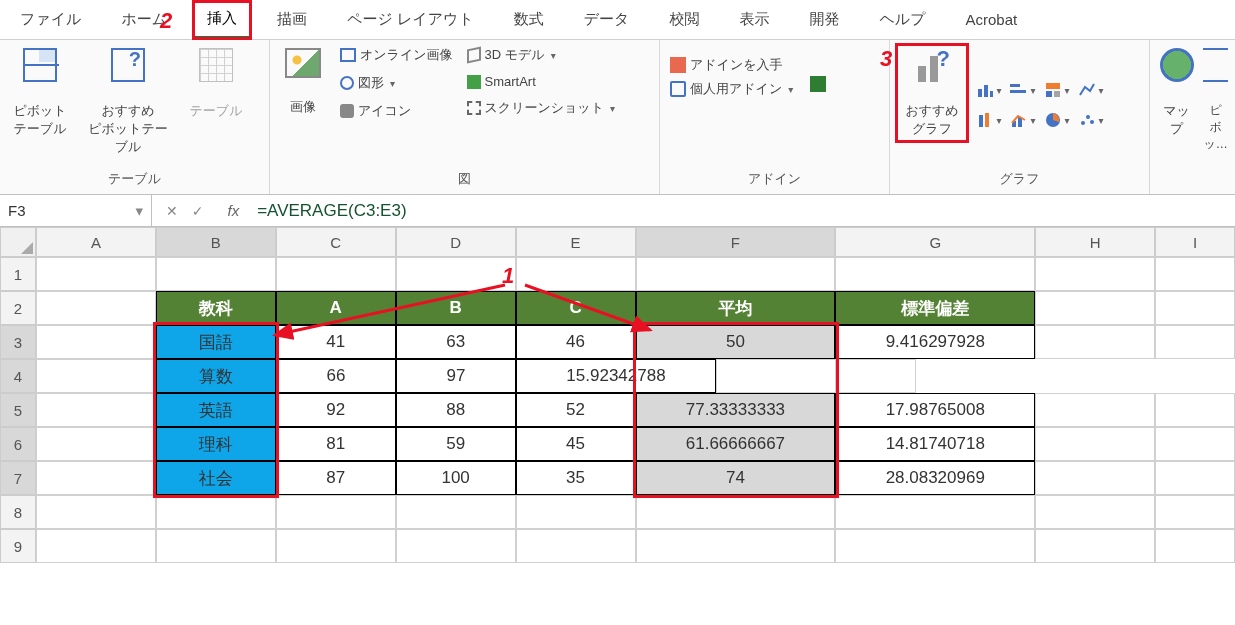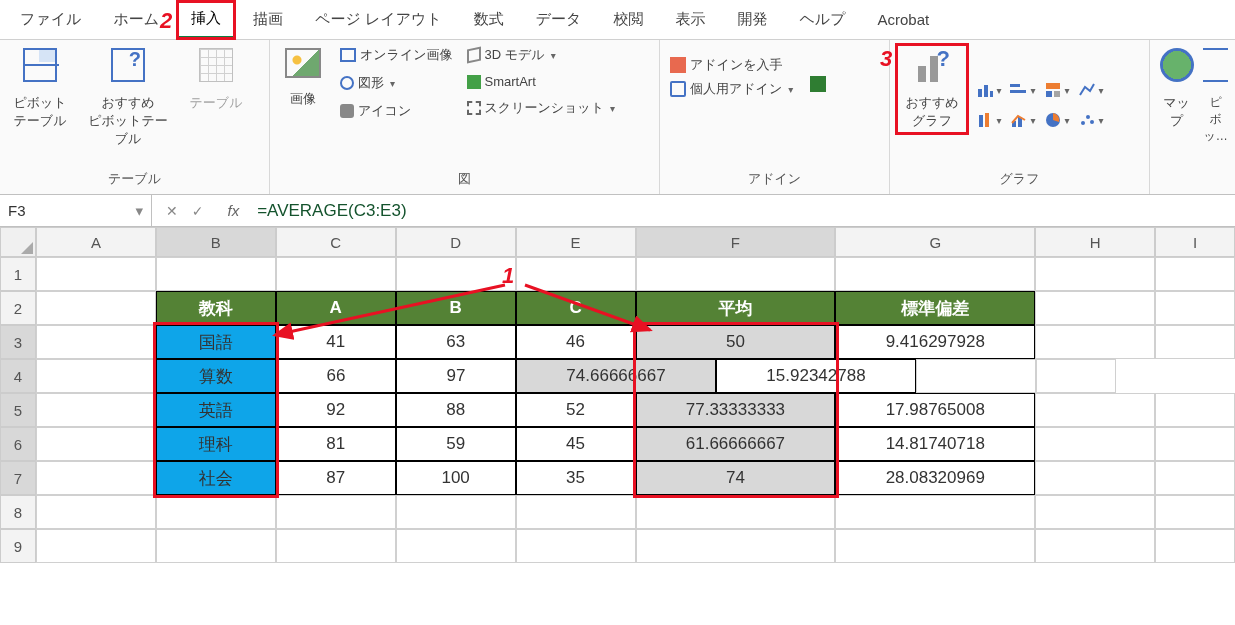--- a/index.html
+++ b/index.html
@@ -1,29 +1,29 @@
 <!DOCTYPE html>
 <html><head>
 <meta charset="utf-8">
 <style>
   * { box-sizing: border-box; margin: 0; padding: 0; font-family: "Meiryo", "MS PGothic", sans-serif; }
   body { background: #fff; width: 1235px; height: 625px; overflow: hidden; font-size: 14px; color: #333; }
 
   
-  .tabs { display: flex; align-items: center; height: 40px; padding: 0 6px; gap: 4px; border-bottom: 1px solid #d0d0d0; }
+  .tabs { display: flex; align-items: center; height: 40px; padding: 0 6px; gap: 12px; border-bottom: 1px solid #d0d0d0; }
   .tab { padding: 8px 14px; font-size: 15px; color: #444; cursor: pointer; }
   .tab.active { border-bottom: 3px solid #107c41; color: #000; }
   .tab.highlight { outline: 3px solid #e81123; outline-offset: -2px; }
 
   
   .ribbon { display: flex; height: 155px; border-bottom: 1px solid #c0c0c0; background: #fafafa; }
   .group { display: flex; flex-direction: column; justify-content: space-between; padding: 4px 6px; border-right: 1px solid #d8d8d8; }
   .group-body { display: flex; gap: 6px; flex: 1; align-items: flex-start; }
   .group-name { text-align: center; font-size: 13px; color: #555; padding: 4px 0 2px; }
-  .big-btn { display: flex; flex-direction: column; align-items: center; justify-content: flex-start; width: 68px; padding: 4px 2px; font-size: 13px; color: #444; text-align: center; gap: 12px; cursor: pointer; }
+  .big-btn { display: flex; flex-direction: column; align-items: center; justify-content: flex-start; width: 68px; padding: 4px 2px; font-size: 13px; color: #444; text-align: center; gap: 20px; cursor: pointer; }
   .big-btn.disabled { opacity: .5; }
   .big-btn.highlight { outline: 3px solid #e81123; outline-offset: -2px; }
   .small-row { display: flex; align-items: center; gap: 4px; font-size: 13px; color: #444; padding: 2px 4px; cursor: pointer; }
   .small-col { display: flex; flex-direction: column; gap: 6px; }
   .mini-grid { display: grid; grid-template-columns: repeat(4, 30px); grid-auto-rows: 26px; gap: 4px; }
   .mini-grid .mini { display:flex; align-items:center; justify-content:center; cursor:pointer; }
   .dd { font-size: 10px; color: #666; margin-left: 2px; }
 
   
   .ico { display:inline-block; position:relative; }
@@ -337,21 +337,20 @@
     <div class="cell cG tblcell">9.416297928</div>
     <div class="cell cH"></div>
       <div class="cell cI"></div>
   </div>
   <div class="row">
     <div class="rh sel">4</div>
     <div class="cell cA"></div>
     <div class="cell cB tblcell subj">算数</div>
     <div class="cell cC tblcell">66</div>
     <div class="cell cE tblcell">97</div>
-    <div class="cell cF tblcell selcell">74.66666667</div>
     <div class="cell cG tblcell">15.92342788</div>
     <div class="cell cH"></div>
       <div class="cell cI"></div>
   </div>
   <div class="row">
     <div class="rh sel">5</div>
     <div class="cell cA"></div>
     <div class="cell cB tblcell subj">英語</div>
     <div class="cell cC tblcell">92</div>
     <div class="cell cD tblcell">88</div>

